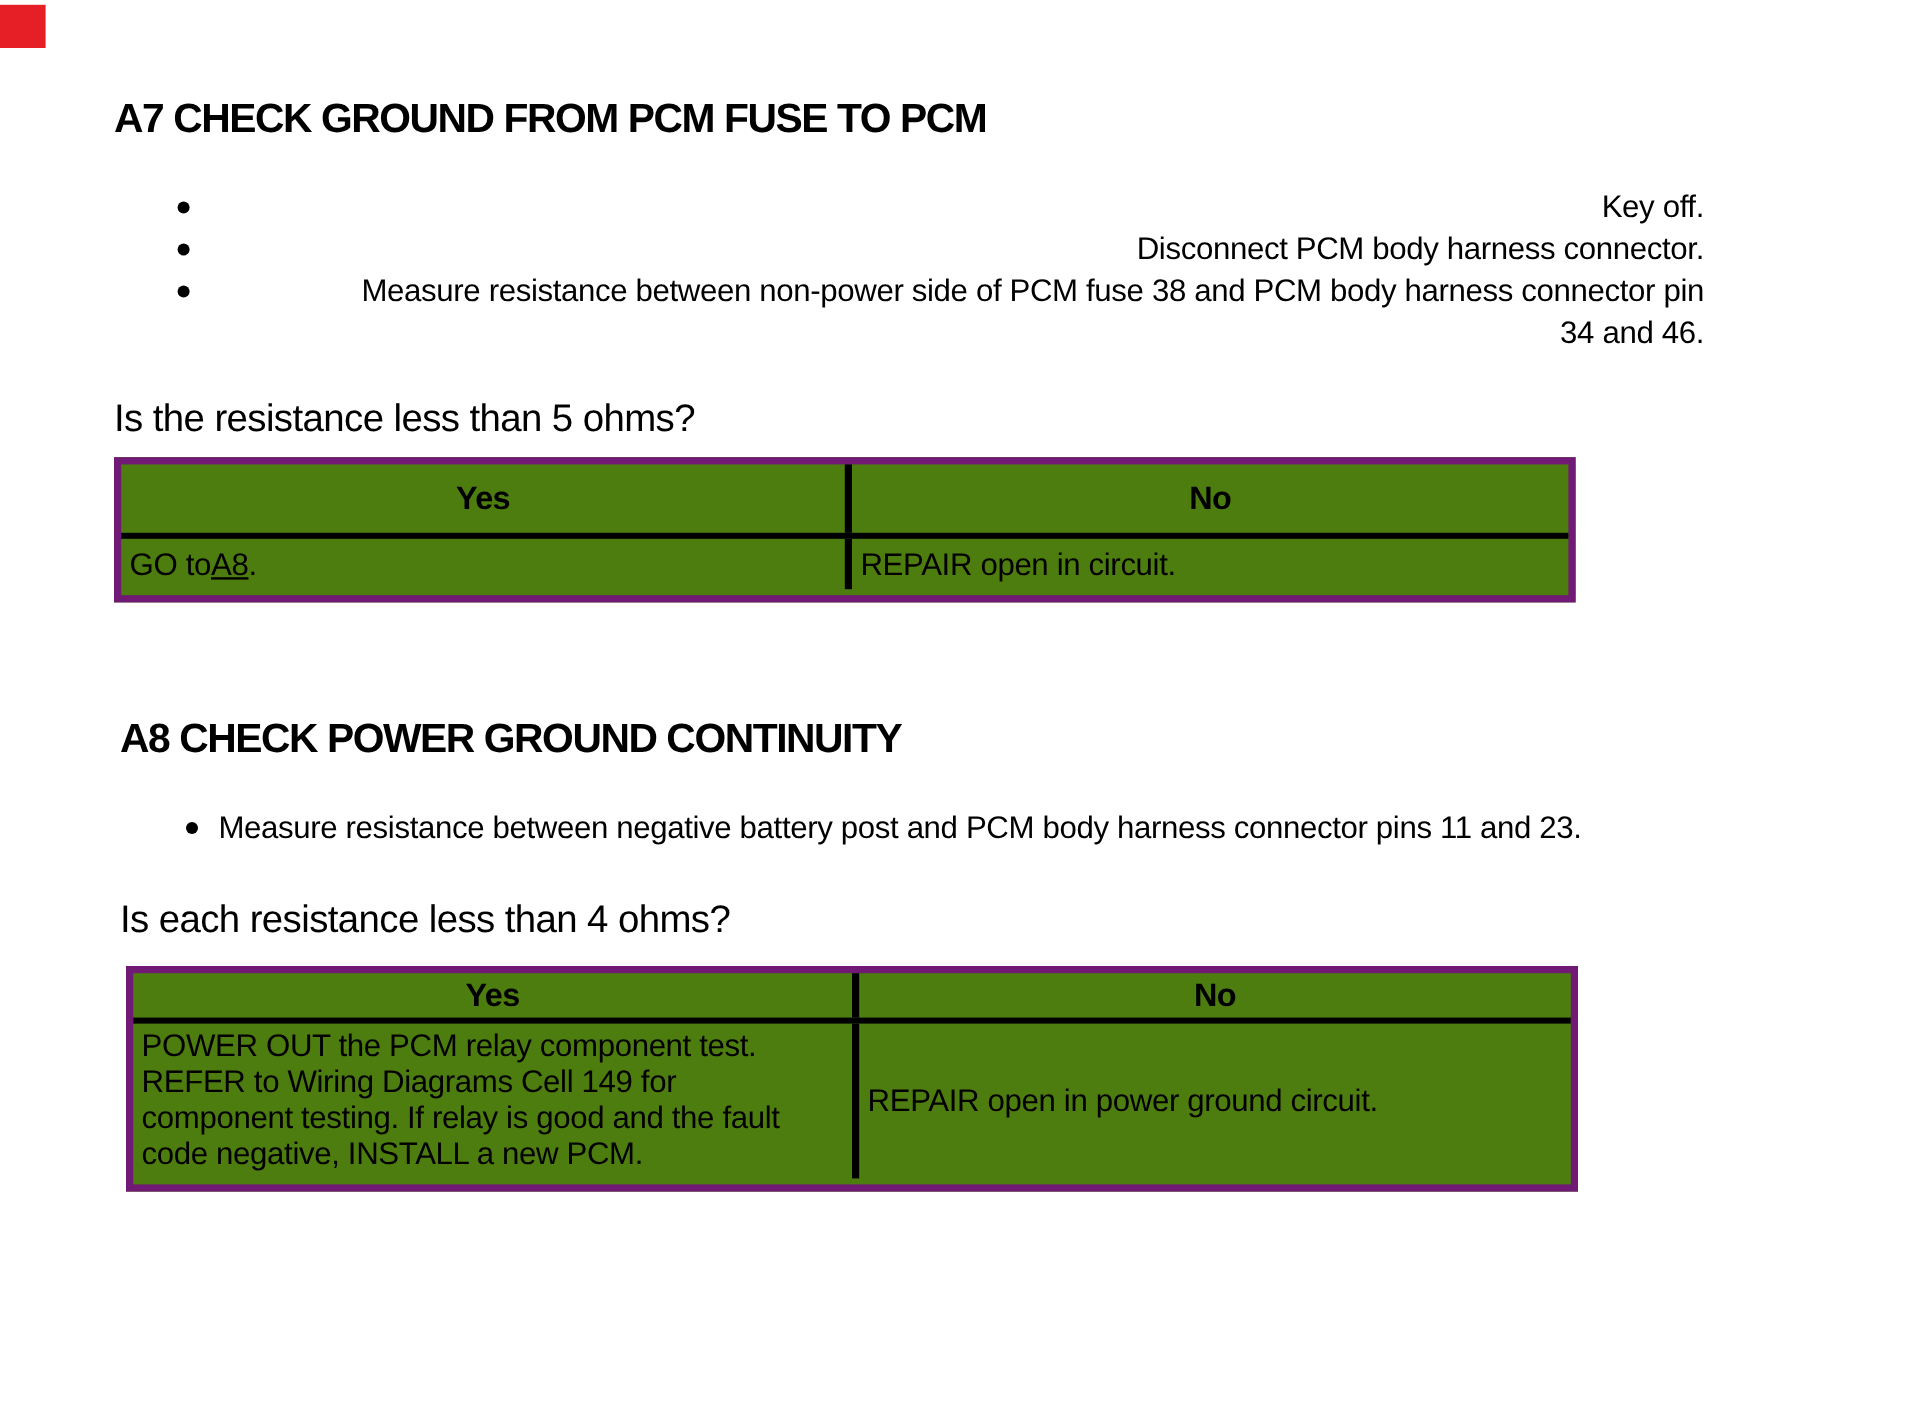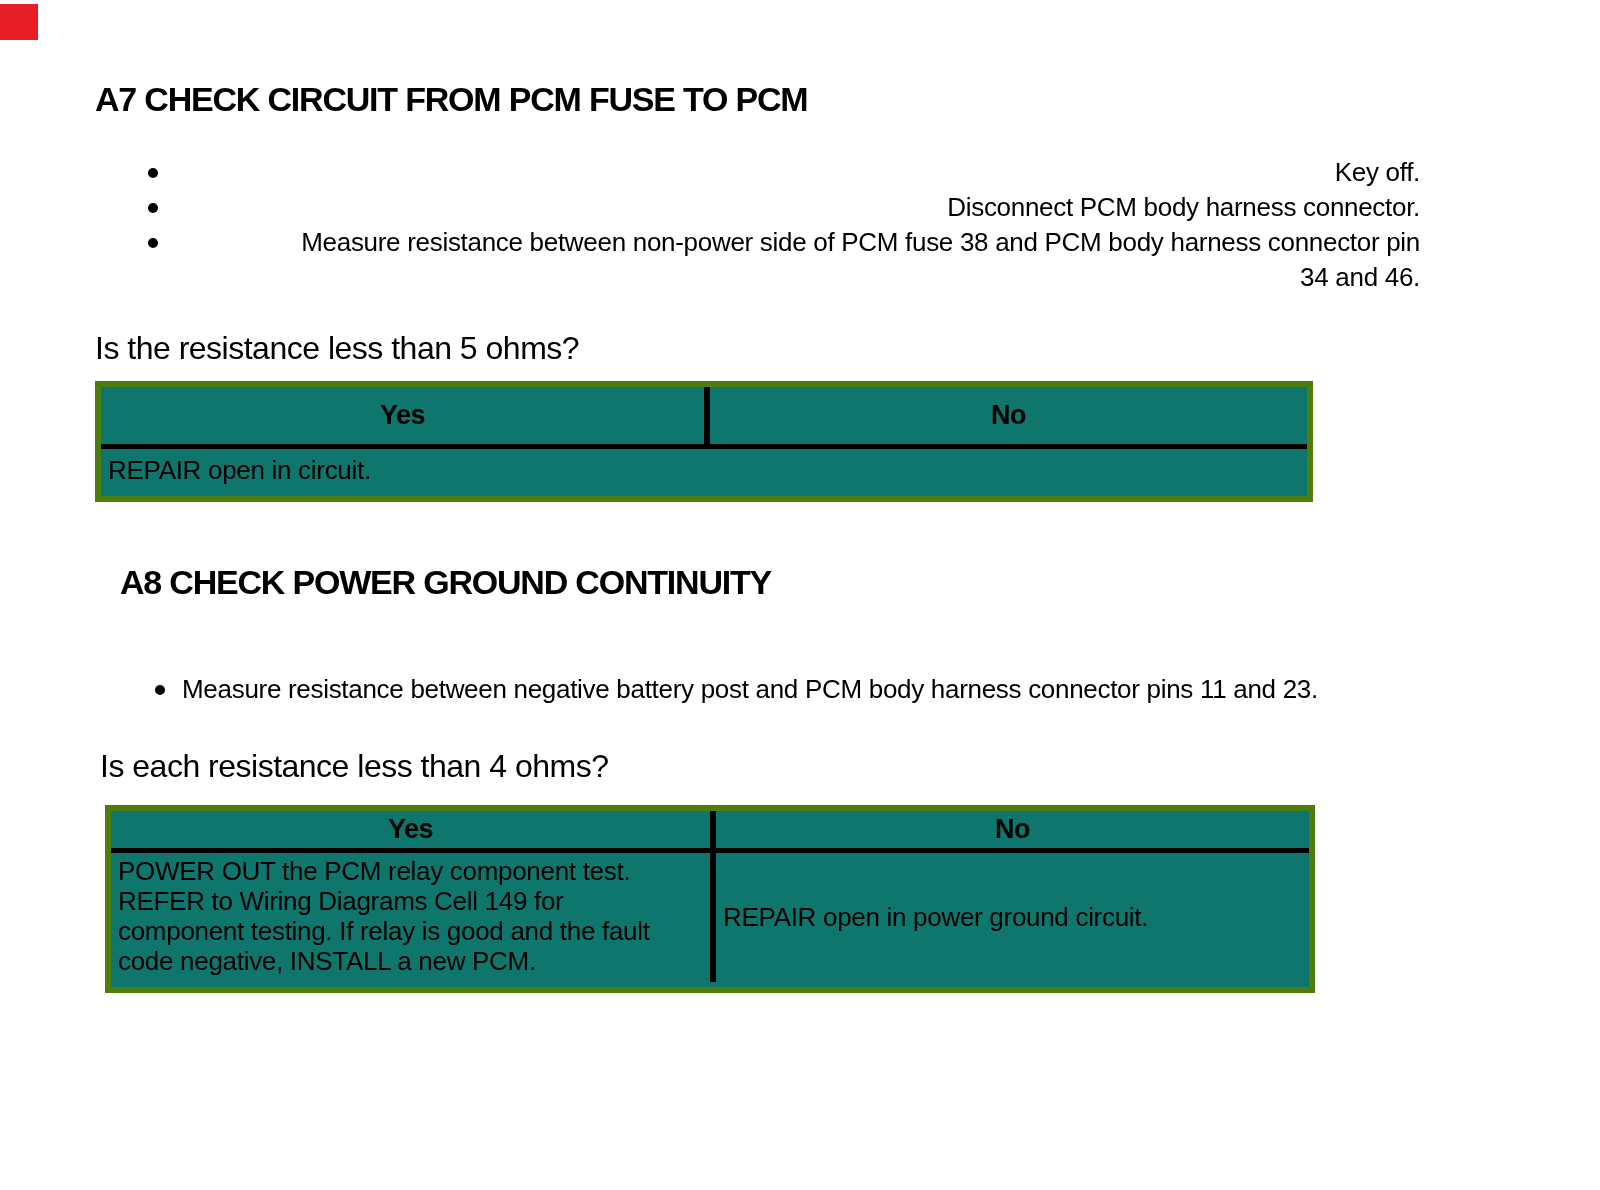--- a/index.html
+++ b/index.html
@@ -37,22 +37,22 @@
   .bullets-a8 .bullet-item { padding-left: 35px; }
   .question {
     position: absolute;
     font-size: 32px;
     font-weight: normal;
     letter-spacing: -0.5px;
     white-space: nowrap;
   }
   .tbl {
     position: absolute;
-    border: 6px solid #4d7c0f;
-    background: #0f766e;
+    border: 6px solid #701a75;
+    background: #4d7c0f;
   }
   .tbl-1 { left: 95px; top: 381px; width: 1218px; height: 121px; }
   .tbl-2 { left: 105px; top: 805px; width: 1210px; height: 188px; }
   .row { display: flex; width: 100%; }
   .row-head { border-bottom: 5px solid #000; }
   .tbl-1 .row-head { height: 62px; }
   .tbl-2 .row-head { height: 42px; }
   .tbl-1 .row-body { height: 42px; }
   .tbl-2 .row-body { height: 129px; }
   .cell { position: relative; }
@@ -78,21 +78,21 @@
   .link { text-decoration: underline; color: #000; cursor: pointer; }
   .nowrap { white-space: nowrap; }
 </style>
 </head>
 <body>
 
 <div class="page">
 
   <div class="corner-mark" style="background:#e61e25;"></div>
 
-  <div class="heading" style="left:95px; top:80px;">A7 CHECK CIRCUIT FROM PCM FUSE TO PCM</div>
+  <div class="heading" style="left:95px; top:80px;">A7 CHECK GROUND FROM PCM FUSE TO PCM</div>
 
   <div class="bullets" style="left:140px; top:155px; width:1280px;text-align:right;">
     <div class="bullet-item">
       <span class="dot"></span>
       <span>Key off.</span>
     </div>
     <div class="bullet-item">
       <span class="dot"></span>
       <span>Disconnect PCM body harness connector.</span>
     </div>
@@ -104,25 +104,30 @@
   </div>
 
   <div class="question" style="left:95px; top:330px;">Is the resistance less than 5 ohms?</div>
 
   <div class="tbl tbl-1">
     <div class="row row-head">
       <div class="cell cell-left head-cell">Yes</div>
       <div class="cell cell-right head-cell">No</div>
     </div>
     <div class="row row-body">
+      <div class="cell cell-left body-cell">
+        <span>GO to </span>
+          <span class="link">A8</span>
+          <span> .</span>
+      </div>
       <div class="cell cell-right body-cell">REPAIR open in circuit.</div>
     </div>
   </div>
 
-  <div class="heading" style="left:100px; top:563px;margin-left:20px;">A8 CHECK POWER GROUND CONTINUITY</div>
+  <div class="heading" style="left:100px; top:597px;">A8 CHECK POWER GROUND CONTINUITY</div>
 
   <div class="bullets bullets-a8" style="left:147px; top:672px; width:1300px;">
     <div class="bullet-item">
       <span class="dot"></span>
       <span class="nowrap">Measure resistance between negative battery post and PCM body harness connector pins 11 and 23.</span>
     </div>
   </div>
 
   <div class="question" style="left:100px; top:748px;">Is each resistance less than 4 ohms?</div>
 

